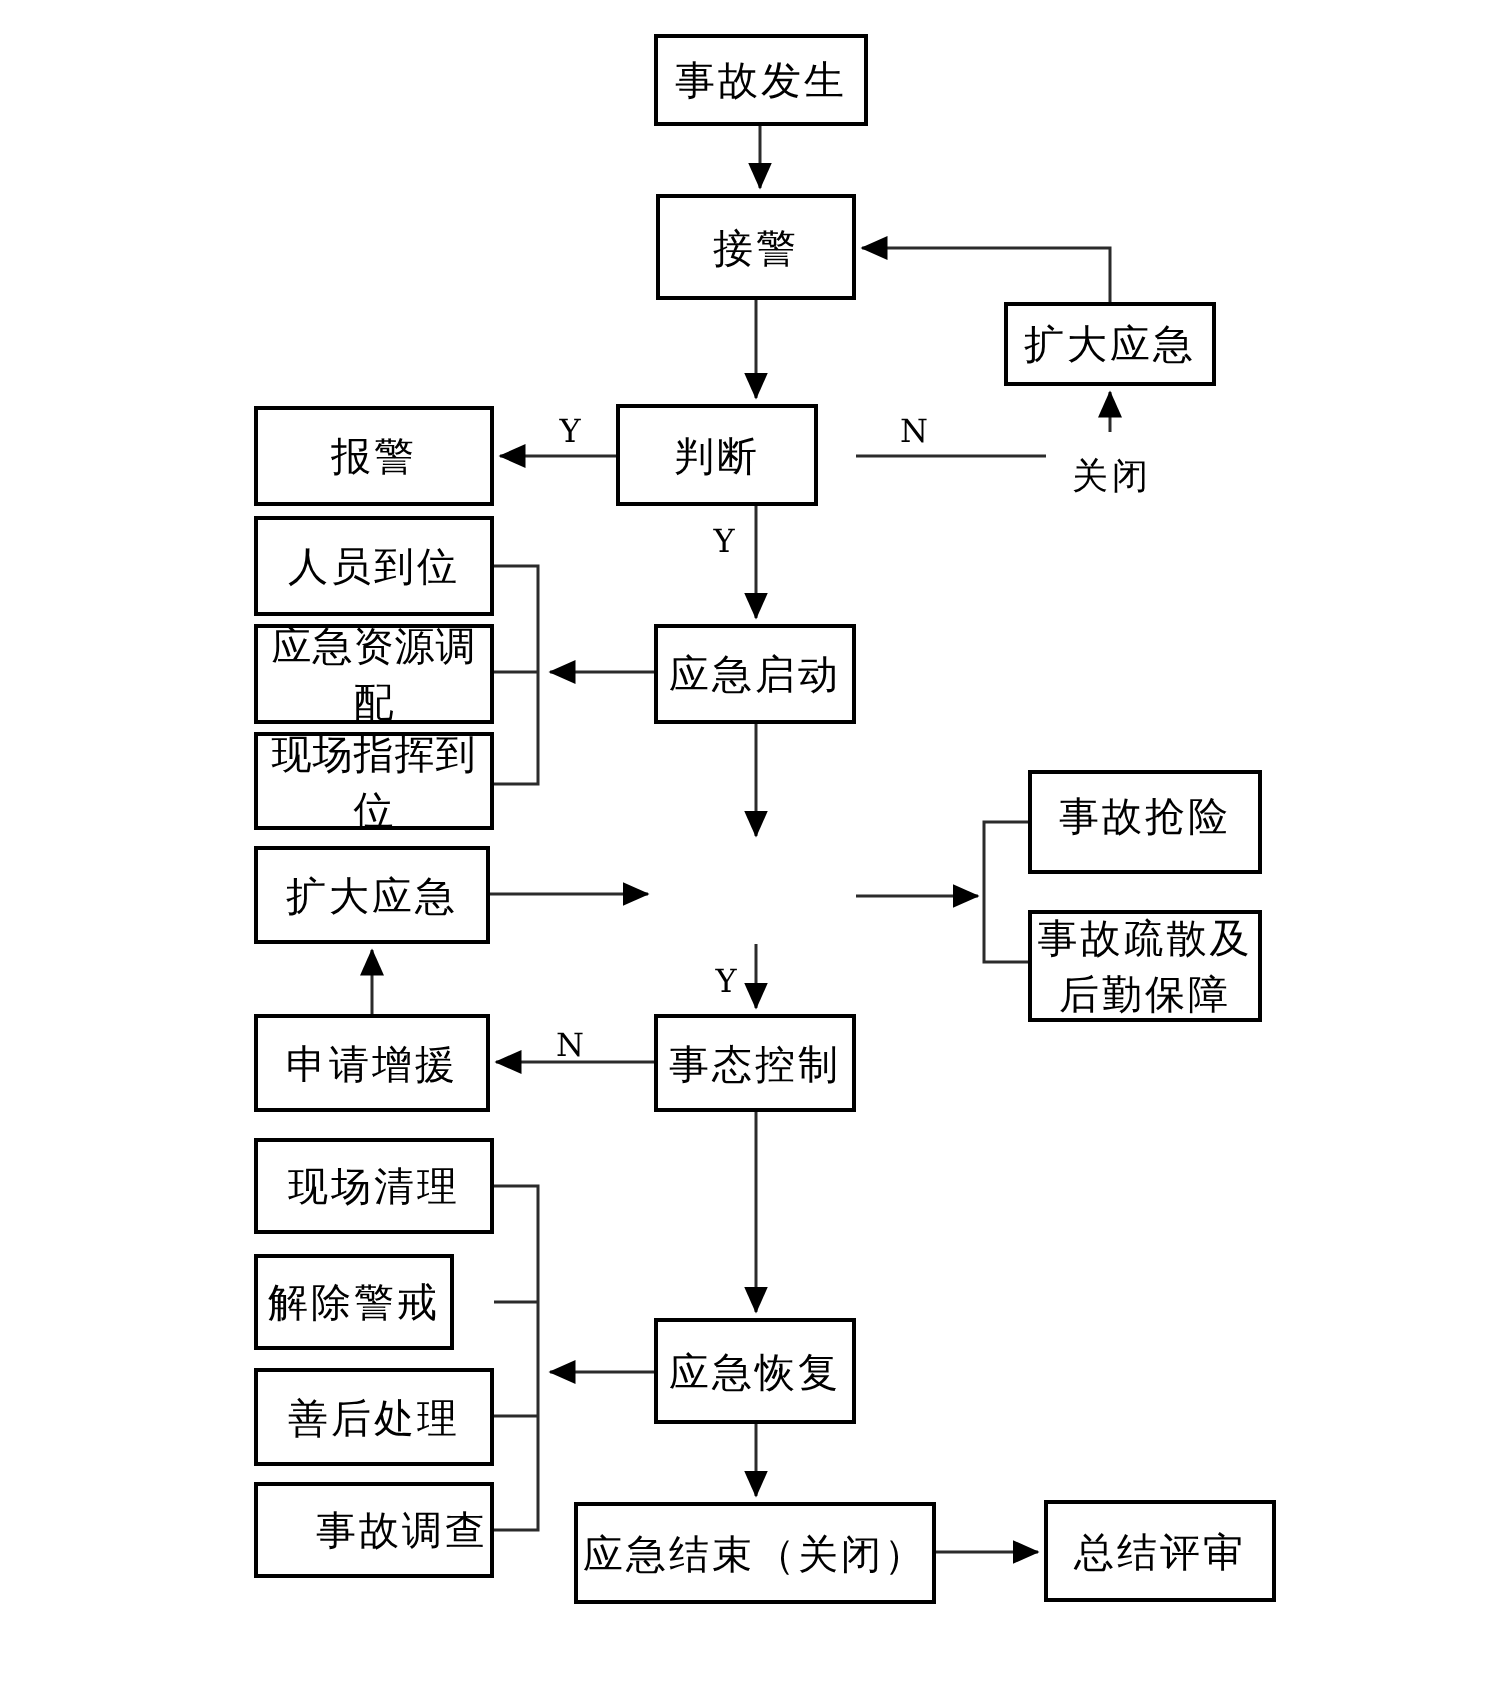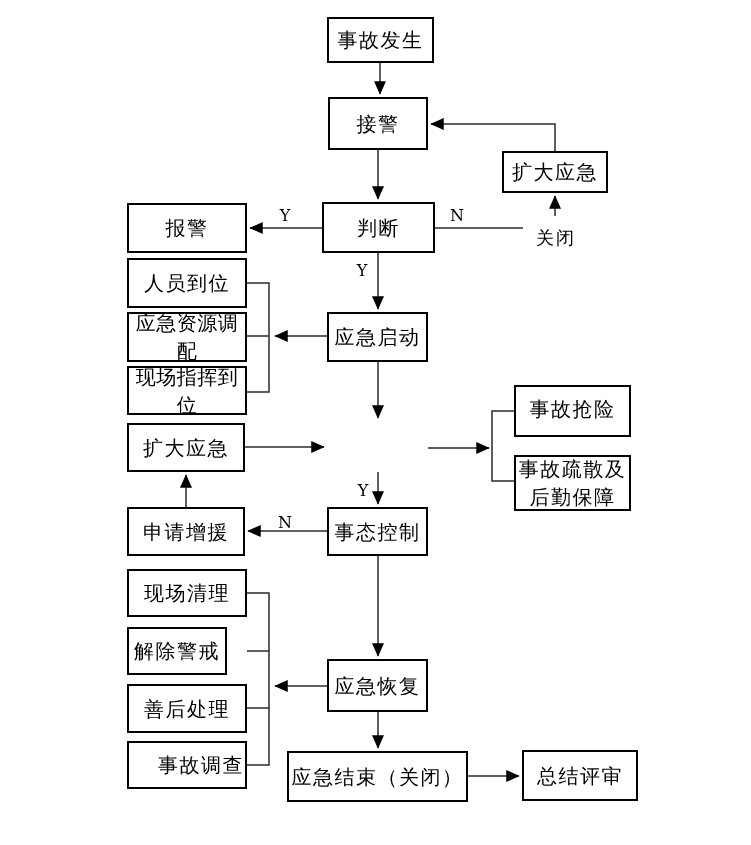--- a/index.html
+++ b/index.html
@@ -101,21 +101,21 @@
   </div>
 
   <div class="node" style="left:502px; top:151px; width:106px; height:42px;">
     <span>扩大应急</span>
   </div>
 
   <div class="node" style="left:127px; top:203px; width:120px; height:50px;">
     <span>报警</span>
   </div>
 
-  <div class="node" style="left:322px; top:202px; width:113px; height:51px;">
+  <div class="node" style="left:308px; top:202px; width:101px; height:51px;">
     <span>判断</span>
   </div>
 
   <div class="node" style="left:127px; top:258px; width:120px; height:50px;">
     <span>人员到位</span>
   </div>
 
   <div class="node tight" style="left:127px; top:312px; width:120px; height:50px;">
     <span>应急资源调配</span>
   </div>

